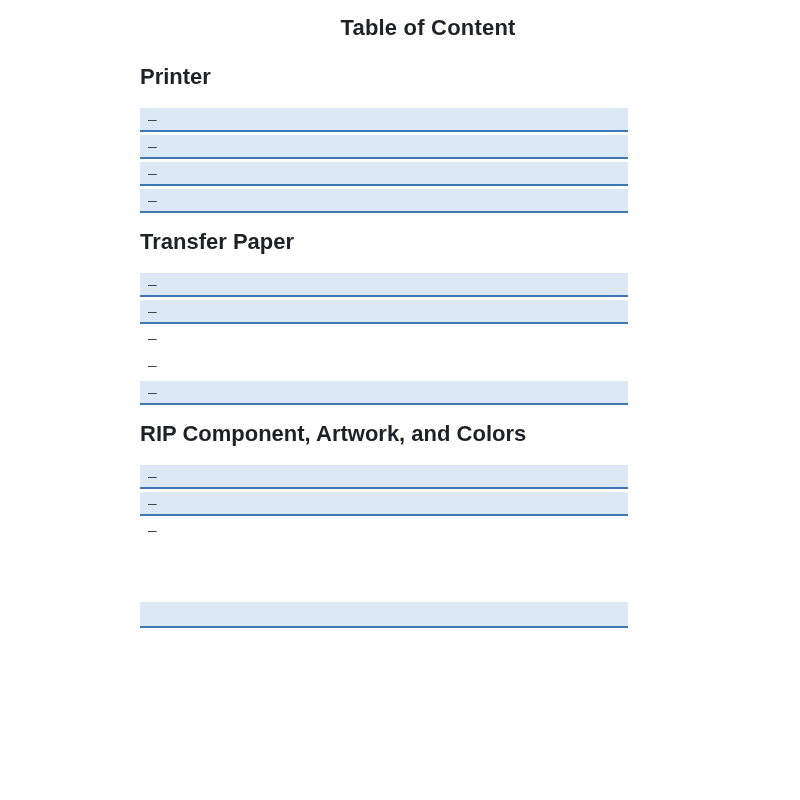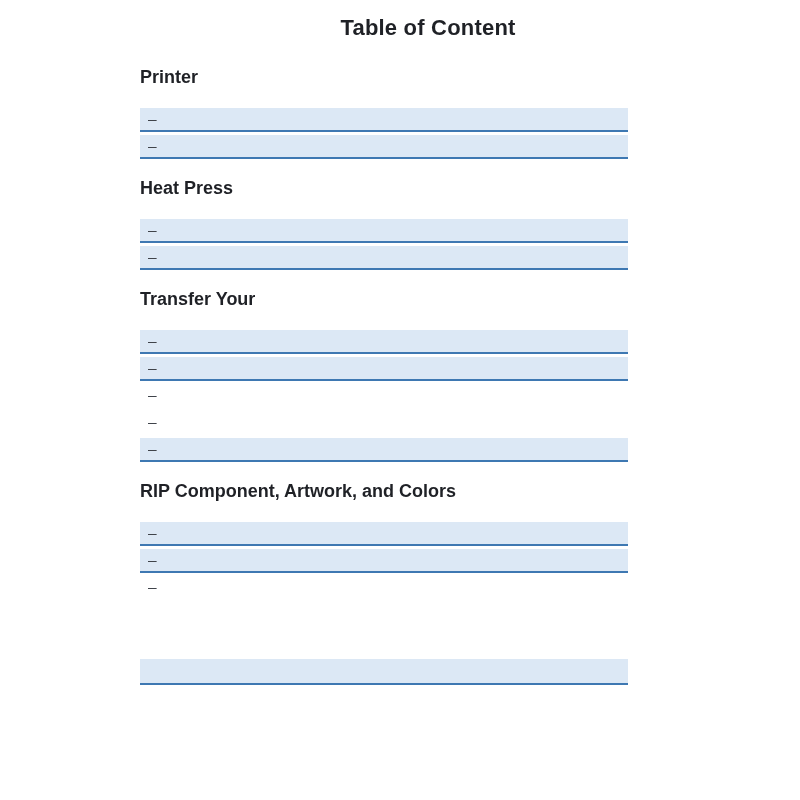--- a/index.html
+++ b/index.html
@@ -32,21 +32,21 @@
     font-weight:bold;
     color:var(--heading-text);
     line-height:28px;
     letter-spacing:0.2px;
   }
   .content{
     margin-left:140px;
     width:488px;
   }
   .section-heading{
-    font-size:18px;
+    font-size:22px;
     font-weight:bold;
     color:var(--heading-text);
     line-height:24px;
     margin:17px 0 19px 0;
   }
   .toc-row{
     display:flex;
     align-items:center;
     height:24px;
     margin-bottom:3px;
@@ -111,38 +111,37 @@
 
   <div class="toc-row highlighted">
     <span class="dash">–</span>
     <span class="label">Cartridges and Page Yield</span>
     <span class="page">Page 6</span>
   </div>
 </div>
   </section>
 
   <section class="toc-section">
-    <h2 class="section-heading">Heat Press</h2>
     <div class="rows">
   <div class="toc-row highlighted">
     <span class="dash">–</span>
     <span class="label">The Most Important Component</span>
     <span class="page">Page 10</span>
   </div>
 
   <div class="toc-row highlighted">
     <span class="dash">–</span>
     <span class="label">Setting up the Right Pressure</span>
     <span class="page">Page 11</span>
   </div>
 </div>
   </section>
 
   <section class="toc-section">
-    <h2 class="section-heading">Transfer Your</h2>
+    <h2 class="section-heading">Transfer Paper</h2>
     <div class="rows">
   <div class="toc-row highlighted">
     <span class="dash">–</span>
     <span class="label">2-Step Transfer Papers (A+B)</span>
     <span class="page">Page 13</span>
   </div>
 
   <div class="toc-row highlighted">
     <span class="dash">–</span>
     <span class="label">1-Step Transfer Papers</span>

